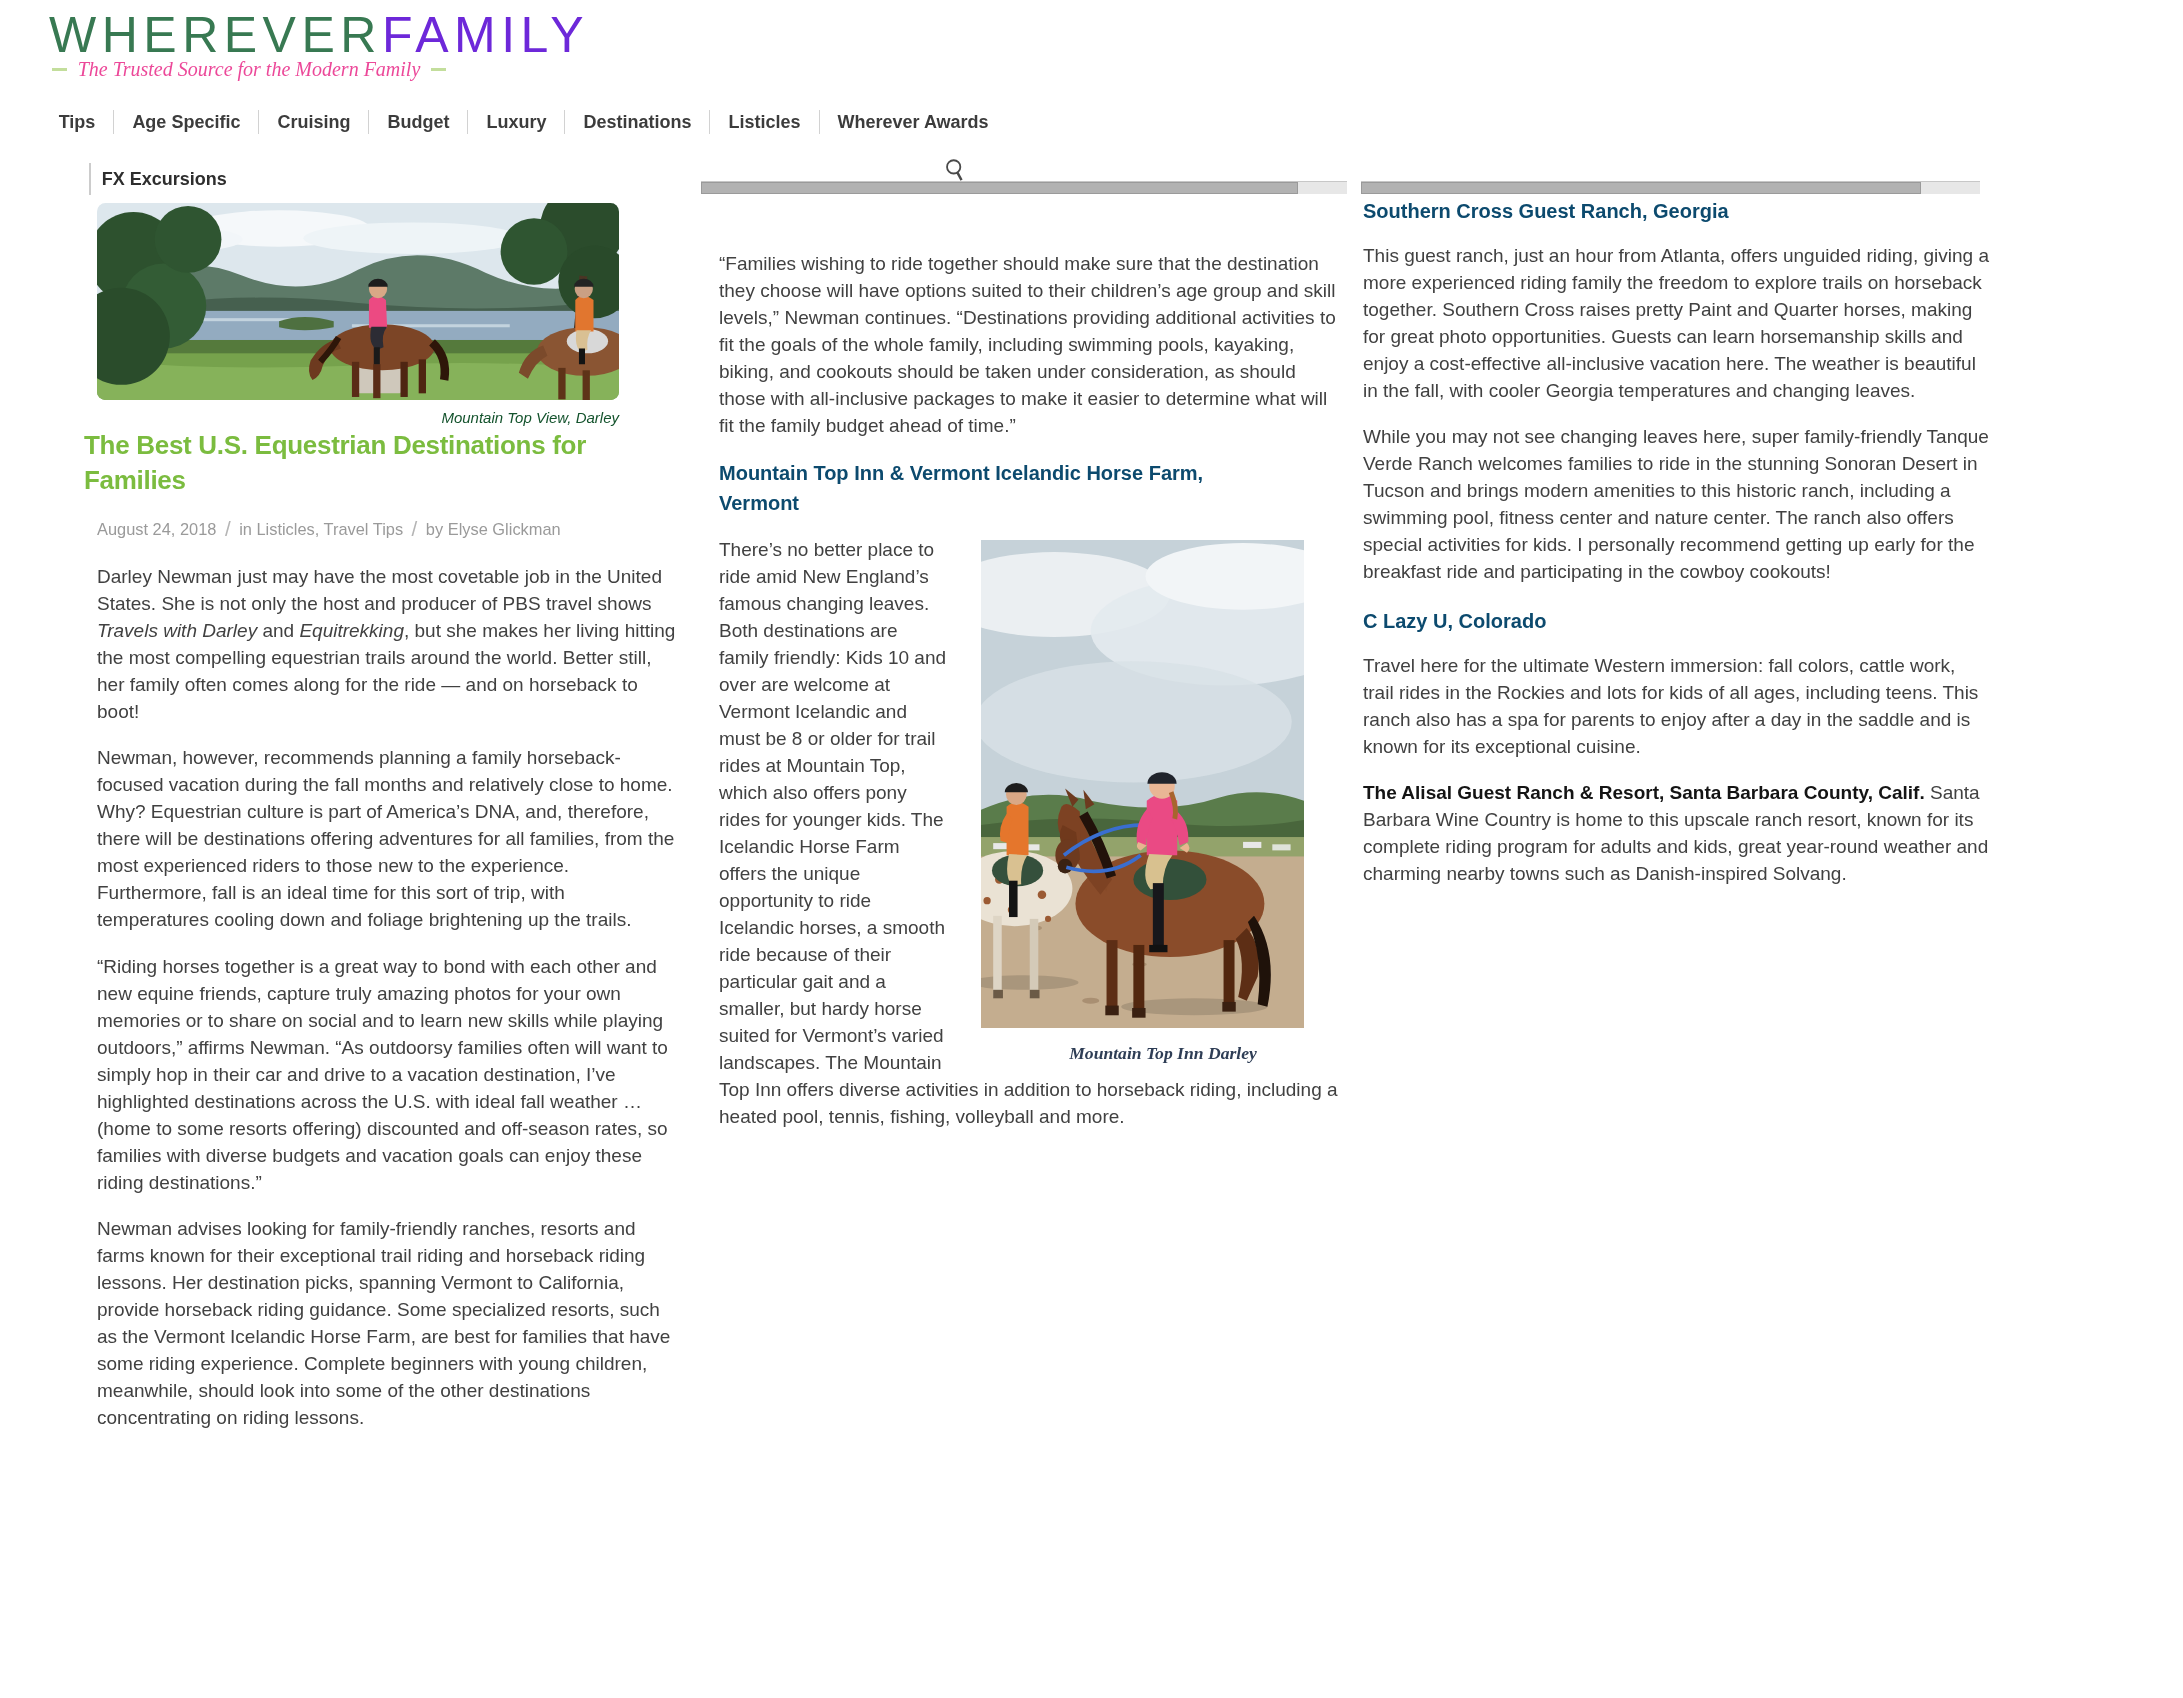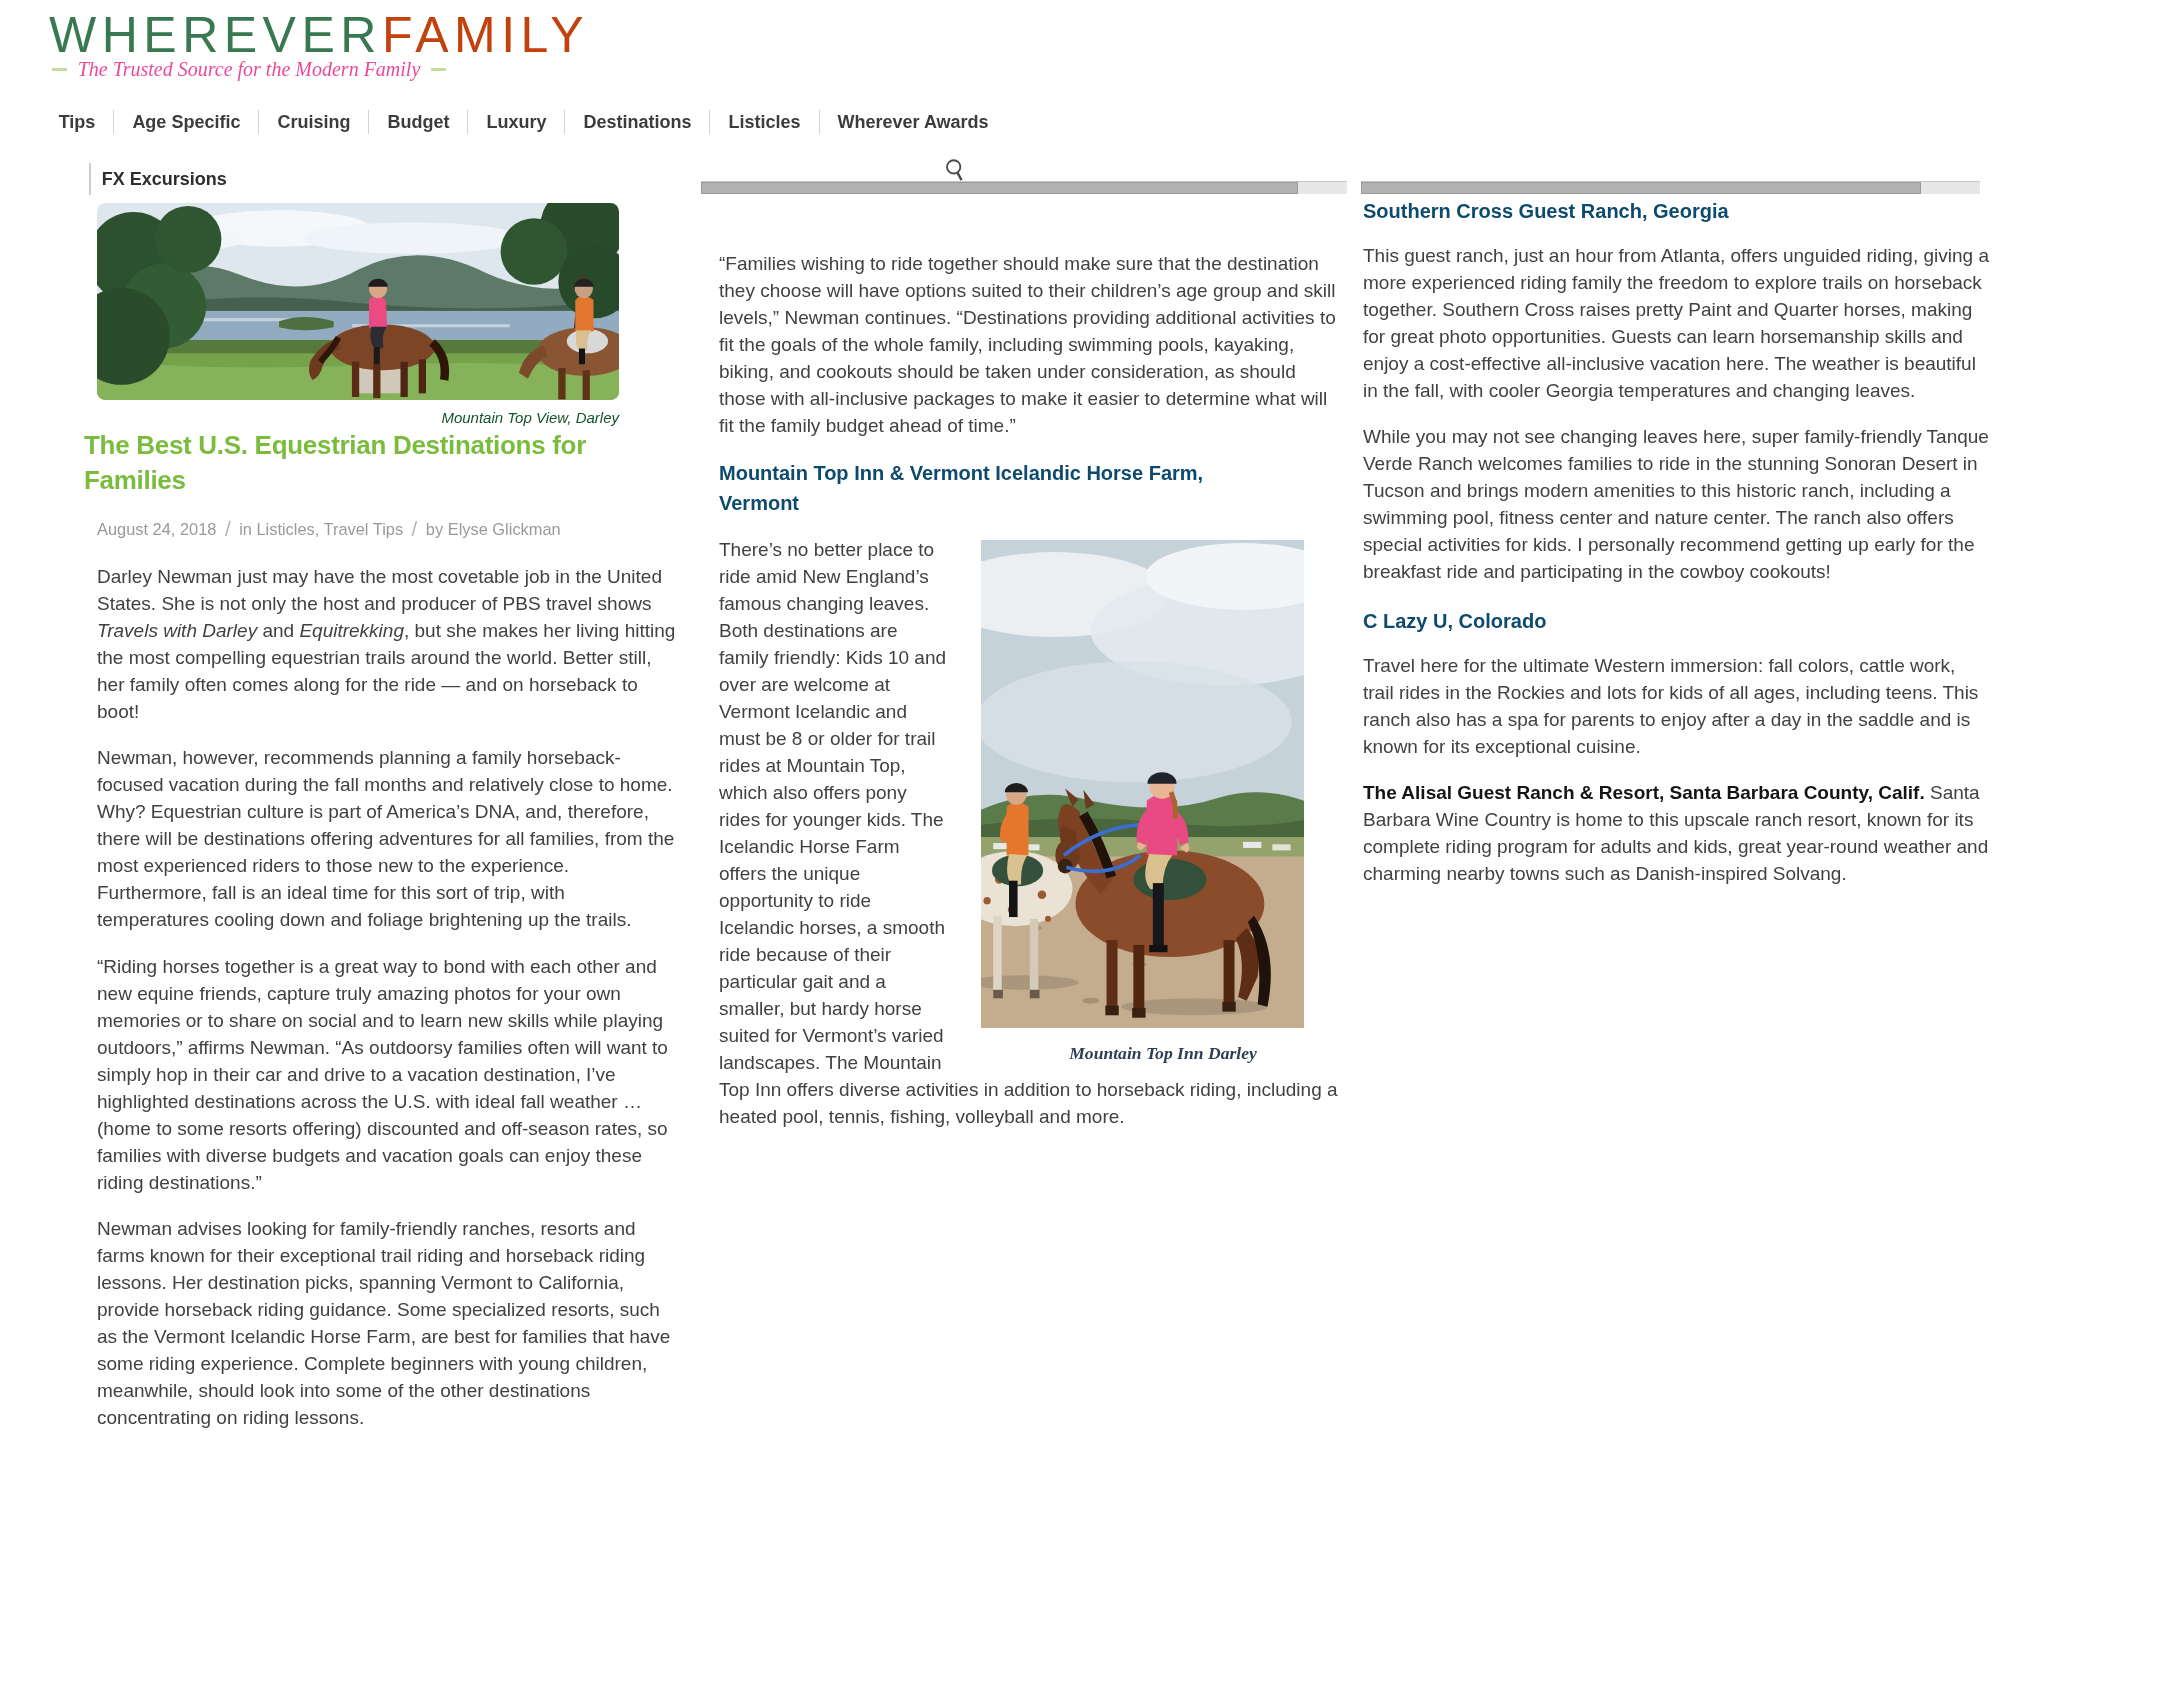--- a/index.html
+++ b/index.html
@@ -7,21 +7,21 @@
   body {
     width:2183px; height:1698px; position:relative; overflow:hidden;
     font-family:"Liberation Sans", sans-serif; color:#414141;
   }
 
   
   .logo { position:absolute; left:49px; top:6px; white-space:nowrap;
     font-family:"Liberation Sans", sans-serif; font-weight:200;
     font-size:50px; letter-spacing:5.5px; }
   .logo .part1 { color:#38795290; color:#387952; }
-  .logo .part2 { color:#c2410c; }
+  .logo .part2 { color:#6d28d9; }
   .tagline-row { position:absolute; left:52px; top:58px; width:394px;
     display:flex; align-items:center; justify-content:center; gap:11px; }
   .tagline-dash { height:2.4px; width:49px; background:#c3de9c; }
   .tagline { font-family:Liberation Serif, serif; font-style:italic;
     color:#ec4899; font-size:20px; white-space:nowrap; }
 
   .nav { position:absolute; left:49px; top:110px; display:flex; list-style:none; }
   .nav .nav-item { font-size:18px; font-weight:bold; color:#3c3c3c;
     padding:0 18px; border-right:1.2px solid #d2d2d2; cursor:pointer; line-height:24px; }
   .nav .nav-item:last-child { border-right:none; }

